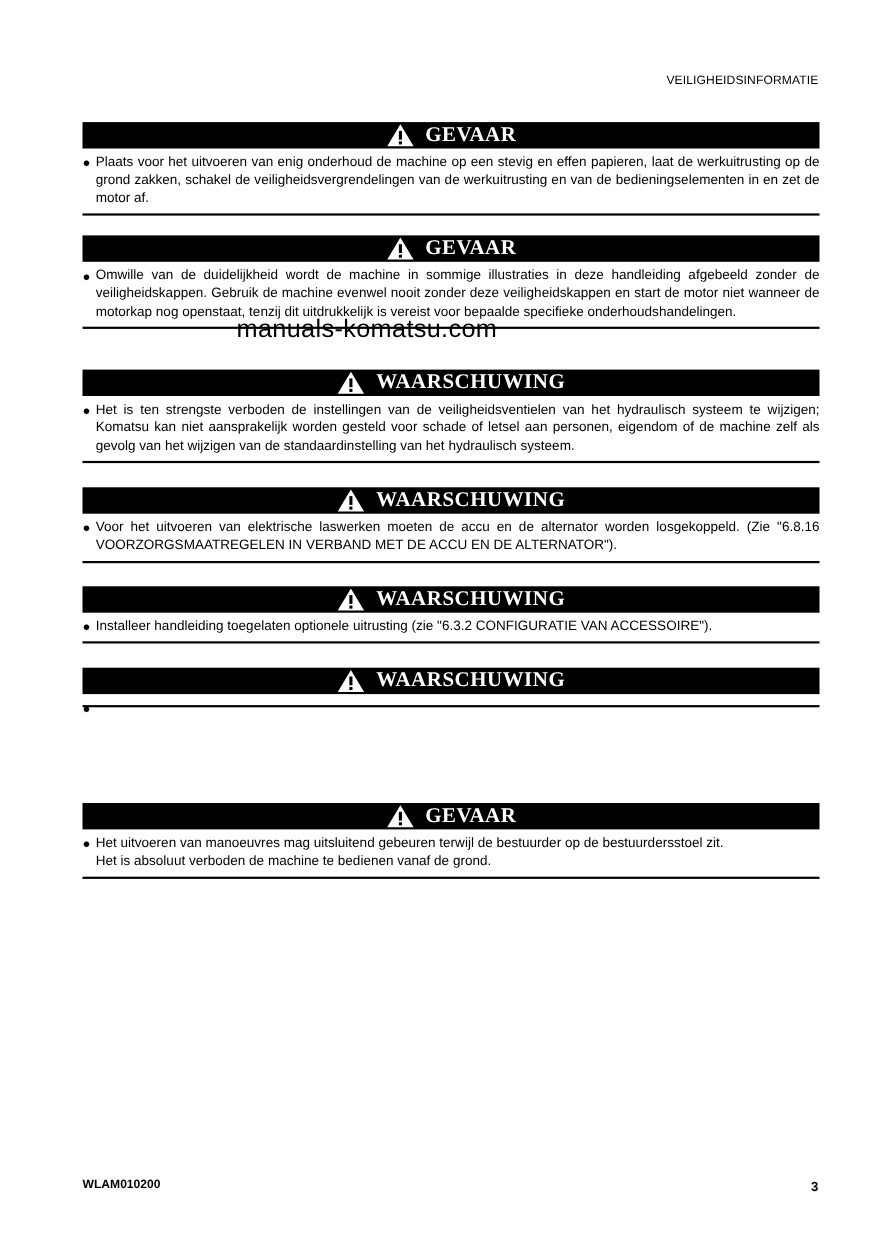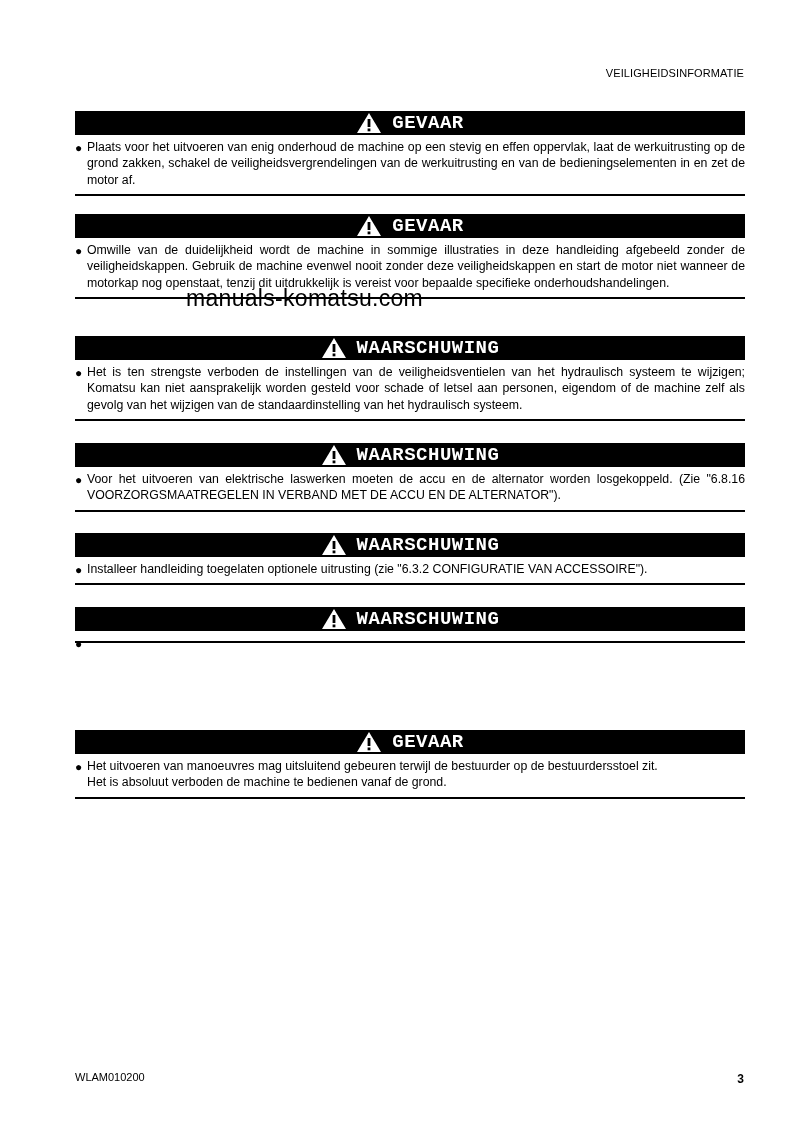--- a/index.html
+++ b/index.html
@@ -3,48 +3,48 @@
 <meta charset="utf-8">
 <style>
   html, body { margin: 0; padding: 0; background: #ffffff; }
   body { width: 793px; height: 1123px; position: relative; overflow: hidden;
          font-family: "Liberation Sans", sans-serif; color: #000; }
   .header-title { position: absolute; top: 51px; right: 49px; font-size: 11px; letter-spacing: 0.1px; margin-top: 16px; }
   .notice { position: absolute; left: 75px; width: 670px; }
   .bar { background: #000; color: #fff; height: 24px; display: flex; align-items: center; justify-content: center; }
   .bar .tri { width: 26px; height: 22px; margin-right: 10px; display: inline-block; }
   .bar .tri svg { display: block; }
-  .bar .label { font-size: 19px; font-weight: bold; letter-spacing: 0.5px; font-family: Liberation Mono, monospace; }
+  .bar .label { font-size: 19px; font-weight: bold; letter-spacing: 0.5px; font-family: Liberation Serif, serif; }
   .body { position: relative; padding: 4px 0 6px 12px; font-size: 12.3px; line-height: 16.4px; font-family: "Liberation Sans Narrow", "Liberation Sans", sans-serif; font-stretch: condensed; text-align: justify; }
   .body .bullet { position: absolute; left: 0; top: 7px; font-size: 12px; line-height: 12px; }
   .body p { margin: 0; }
   .rule { height: 2px; background: #000; }
-  .watermark { position: absolute; left: 186px; top: 285px; font-size: 23px; color: #000; font-family: "Liberation Sans", sans-serif; letter-spacing: 0.3px; }
-  .footer-code { position: absolute; left: 75px; top: 1071px; font-size: 11px; }
+  .watermark { position: absolute; left: 215px; top: 285px; font-size: 23px; color: #000; font-family: "Liberation Sans", sans-serif; letter-spacing: 0.3px; }
+  .footer-code { position: absolute; left: 75px; top: 1071px; font-size: 11px; font-weight: bold; }
   .page-num { position: absolute; right: 49px; top: 1072px; font-size: 12px; font-weight: bold; }
 </style>
 </head>
 <body>
 
 <div class="header-title">VEILIGHEIDSINFORMATIE</div>
 
 <div class="notice" style="top:111px;">
   <div class="bar">
     <span class="tri">
       <svg width="26" height="22" viewBox="0 0 26 22">
           <polygon points="13,1 25,21 1,21" fill="#fff"></polygon>
           <rect x="11.6" y="7" width="2.8" height="8" fill="#000"></rect>
           <rect x="11.6" y="16.5" width="2.8" height="2.8" fill="#000"></rect>
         </svg>
     </span>
     <span class="label">GEVAAR</span>
   </div>
   <div class="body">
     <span class="bullet">●</span>
-    <p>Plaats voor het uitvoeren van enig onderhoud de machine op een stevig en effen oppervlak, laat de werkuitrusting op de grond zakken, schakel de veiligheidsvergrendelingen van de werkuitrusting en van de bedieningselementen in en zet de motor af.</p>
+    <p>Plaats voor het uitvoeren van enig onderhoud de machine op een stevig en effen papieren, laat de werkuitrusting op de grond zakken, schakel de veiligheidsvergrendelingen van de werkuitrusting en van de bedieningselementen in en zet de motor af.</p>
   </div>
   <div class="rule"></div>
 </div>
 
 <div class="notice" style="top:214px;">
   <div class="bar">
     <span class="tri">
       <svg width="26" height="22" viewBox="0 0 26 22">
           <polygon points="13,1 25,21 1,21" fill="#fff"></polygon>
           <rect x="11.6" y="7" width="2.8" height="8" fill="#000"></rect>

